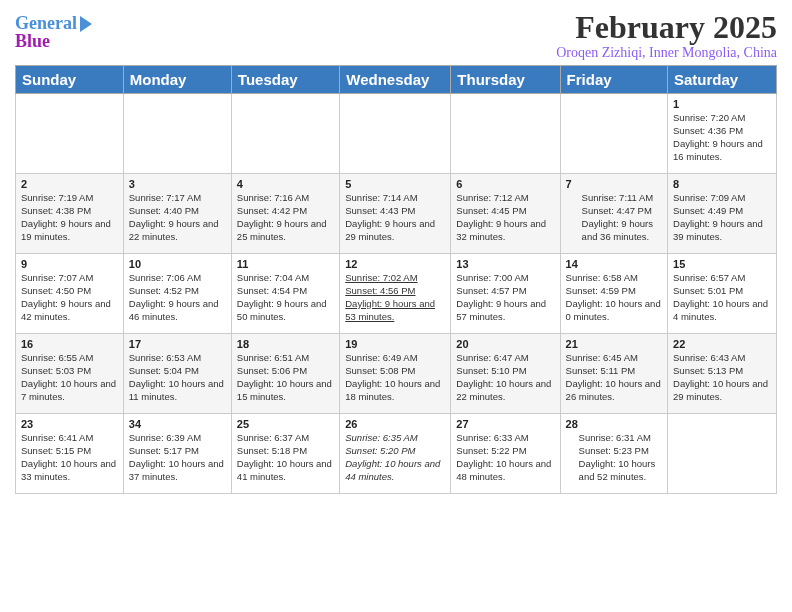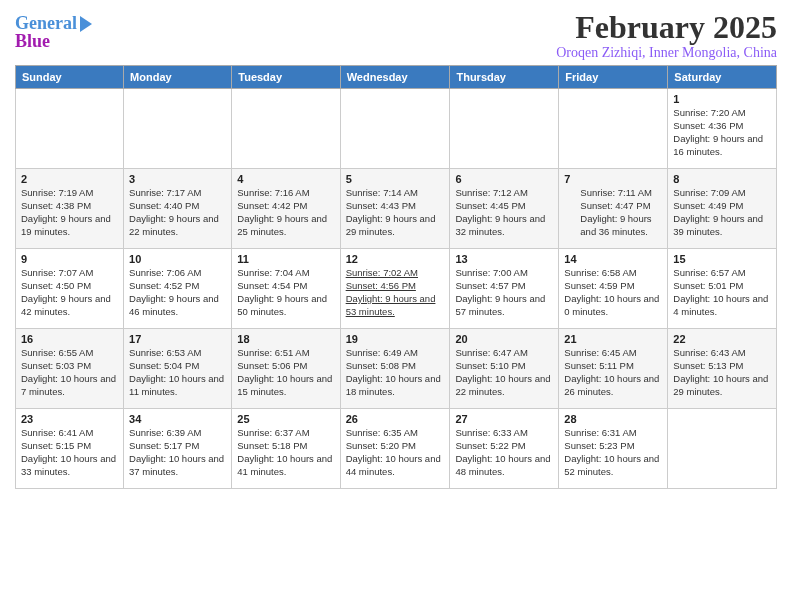--- a/index.html
+++ b/index.html
@@ -51,21 +51,21 @@
     .calendar {
       width: 100%;
       border-collapse: collapse;
       font-size: 10px;
     }
     .calendar th {
       background-color: #3a7abf;
       color: white;
       text-align: left;
       padding: 5px 6px;
-      font-size: 11px;
+      font-size: 15px;
       font-weight: bold;
       border: 1px solid #aaa;
     }
     .calendar td {
       border: 1px solid #ccc;
       vertical-align: top;
       padding: 4px 5px;
       width: 113px;
       min-height: 70px;
       height: 80px;
@@ -287,33 +287,33 @@
 Daylight: 10 hours and 37 minutes.</div>
           </td>
           <td>
             <div class="day-num">25</div>
             <div class="day-info" style="white-space: pre-line;">Sunrise: 6:37 AM
 Sunset: 5:18 PM
 Daylight: 10 hours and 41 minutes.</div>
           </td>
           <td>
             <div class="day-num">26</div>
-            <div class="day-info" style="white-space: pre-line;">Sunrise: 6:35 AM
+            <div class="day-info" style="white-space: pre-line; font-style: italic;">Sunrise: 6:35 AM
 Sunset: 5:20 PM
 Daylight: 10 hours and 44 minutes.</div>
           </td>
           <td>
             <div class="day-num">27</div>
             <div class="day-info" style="white-space: pre-line;">Sunrise: 6:33 AM
 Sunset: 5:22 PM
 Daylight: 10 hours and 48 minutes.</div>
           </td>
           <td>
             <div class="day-num">28</div>
-            <div class="day-info" style="white-space: pre-line;">Sunrise: 6:31 AM
+            <div class="day-info" style="white-space: pre-line; margin-left: 13px;">Sunrise: 6:31 AM
 Sunset: 5:23 PM
 Daylight: 10 hours and 52 minutes.</div>
           </td>
           <td class="empty-cell"></td>
         </tr>
       </tbody>
   </table>
 </div>
 
 </body></html>

